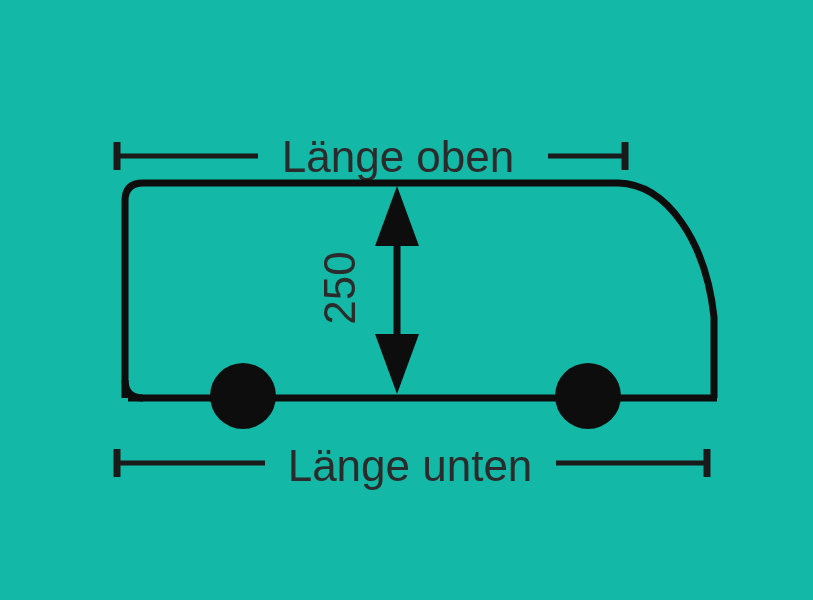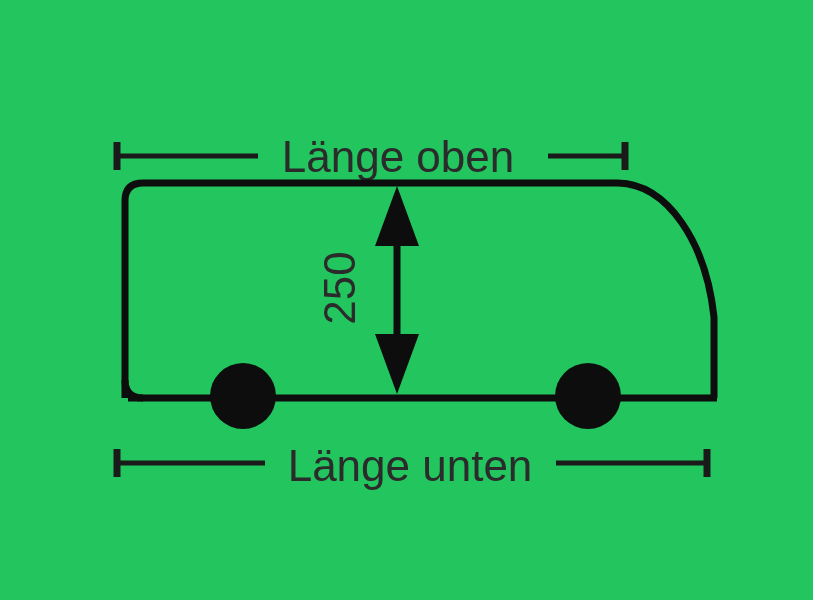--- a/index.html
+++ b/index.html
@@ -7,21 +7,21 @@
     padding: 0;
     background: #ffffff;
   }
   body {
     font-family: "Liberation Sans", sans-serif;
   }
   #stage {
     position: relative;
     width: 813px;
     height: 600px;
-    background: #22c55e;
+    background: #14b8a6;
     overflow: hidden;
   }
   #stage svg {
     position: absolute;
     top: 0;
     left: 0;
     display: block;
   }
   .dim-label {
     font-family: "Liberation Sans", sans-serif;

